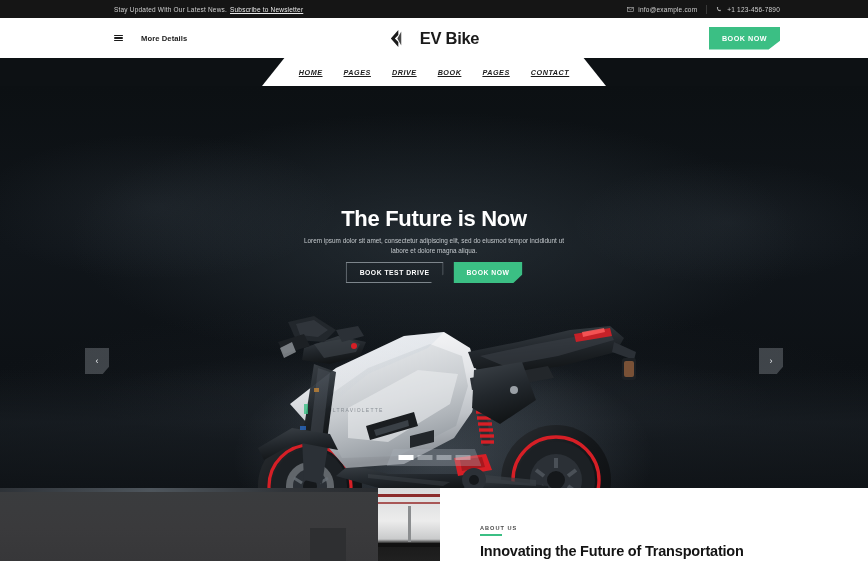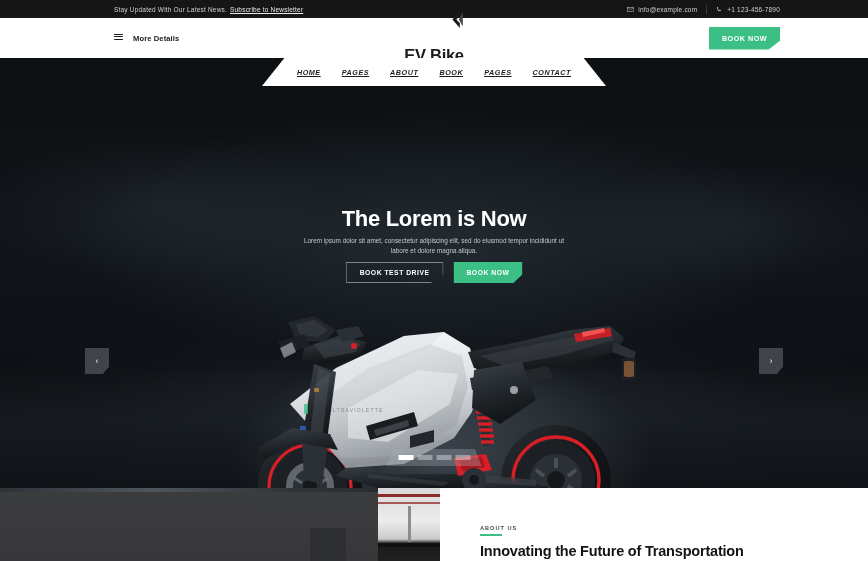--- a/index.html
+++ b/index.html
@@ -24,29 +24,29 @@
   .tb-sep { width: 1px; height: 9px; background: #3a3a3a; }
   .tb-ico { width: 7px; height: 7px; display: inline-block; opacity: .85; }
   .tb-ico svg { display: block; width: 7px; height: 7px; }
 
   
   .header {
     height: 40px; background: #ffffff; position: relative;
     display: flex; align-items: center;
   }
   .more-details {
-    position: absolute; left: 114px; display: flex; 
-    gap: 10px; font-size: 7.6px; font-weight: bold; color: #1b1b1b; letter-spacing: .1px;
+    position: absolute; left: 114px; display: flex; align-items: center;
+    gap: 18px; font-size: 7.6px; font-weight: bold; color: #1b1b1b; letter-spacing: .1px;
   }
   .burger { display: inline-flex; flex-direction: column; gap: 1.6px; width: 9px; }
   .burger i { display: block; height: 1.2px; background: #1b1b1b; border-radius: 1px; }
   .burger i:nth-child(2) { width: 100%; }
   .logo {
     position: absolute; left: 50%; transform: translateX(-50%);
-    display: flex; align-items: flex-end; gap: 18px; flex-direction: column;
+    display: flex; align-items: center; gap: 18px;
   }
   .logo-mark { width: 13px; height: 17px; }
   .logo-text { font-size: 16.5px; font-weight: bold; color: #1b1b1b; letter-spacing: -.3px; }
   .booknow-top {
     position: absolute; right: 88px; height: 23px; padding: 0 13px;
     background: #3bbf84; color: #fff; font-size: 7.2px; font-weight: bold;
     letter-spacing: .5px; display: flex; align-items: center; justify-content: center;
     border: none; cursor: pointer;
     clip-path: polygon(0 0, 100% 0, 100% 62%, 84% 100%, 0 100%);
   }
@@ -215,32 +215,32 @@
       </span>
       <span class="logo-text">EV Bike</span>
     </div>
     <button class="booknow-top">BOOK NOW</button>
   </div>
 
   <div class="navwrap">
     <nav class="navbar">
       <a class="navitem" href="#">HOME</a>
       <a class="navitem" href="#">PAGES</a>
-      <a class="navitem" href="#">ABOUT</a>
+      <a class="navitem" href="#">DRIVE</a>
       <a class="navitem" href="#">BOOK</a>
       <a class="navitem" href="#">PAGES</a>
       <a class="navitem" href="#">CONTACT</a>
     </nav>
   </div>
 
   <section class="hero">
     <div class="hero-fog"></div>
     <div class="hero-floor"></div>
 
-    <h1 class="hero-title">The Lorem is Now</h1>
+    <h1 class="hero-title">The Future is Now</h1>
     <p class="hero-sub">Lorem ipsum dolor sit amet, consectetur adipiscing elit, sed do eiusmod tempor incididunt ut labore et dolore magna aliqua.</p>
 
     <div class="hero-btns">
       <button class="btn-outline">BOOK TEST DRIVE</button>
       <button class="btn-green">BOOK NOW</button>
     </div>
 
     <div class="moto">
       <svg viewBox="0 0 450 258" width="450" height="258">
         <defs>

